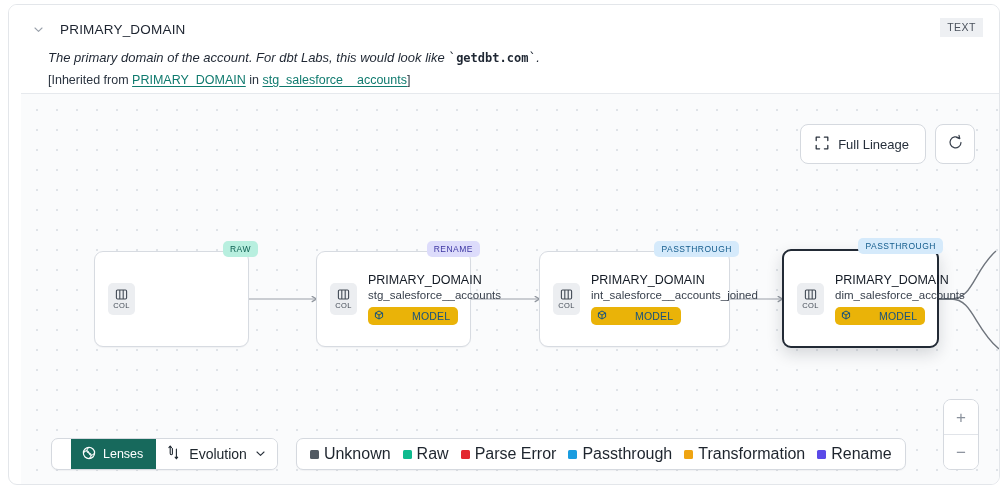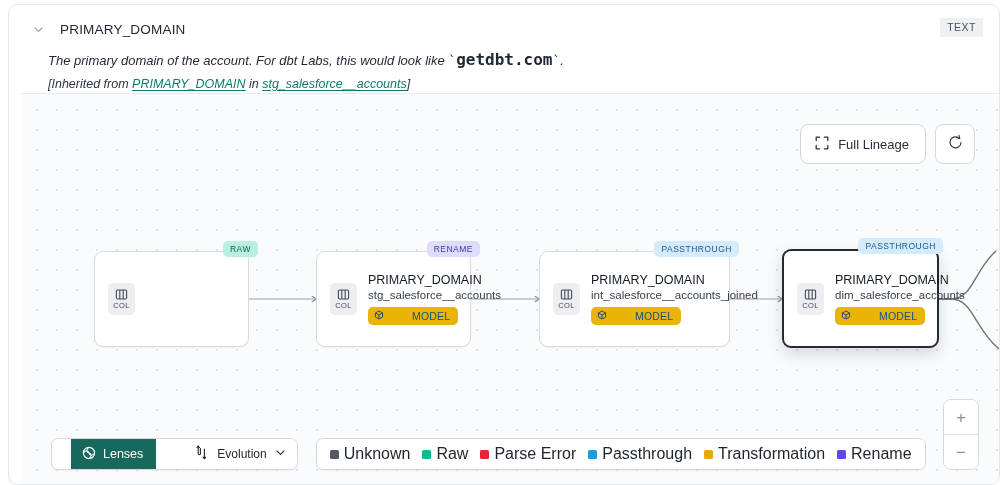--- a/index.html
+++ b/index.html
@@ -72,27 +72,26 @@
     margin: 11px 0 0 21px;
     font-size: 13px;
     font-style: italic;
     color: #1f2733;
     white-space: nowrap;
   }
   .desc .mono-b {
     font-family: "DejaVu Sans Mono", "Liberation Mono", monospace;
     font-style: normal;
     font-weight: bold;
-    font-size: 16px;
+    font-size: 12px;
   }
   .tick { font-family: "DejaVu Sans Mono","Liberation Mono", monospace; font-style: normal; }
   .inherited {
     margin: 8px 0 0 21px;
     font-size: 12.5px;
-    font-style: italic;
     color: #2b3440;
     white-space: nowrap;
   }
   .inherited a {
     color: #0f7a6e;
     text-decoration: underline;
     text-underline-offset: 2px;
   }
 
   
@@ -268,23 +267,22 @@
     display: flex; align-items: center; gap: 7px;
     padding: 0 13px 0 11px;
     font-size: 12.5px;
     cursor: pointer;
   }
   .seg-evolution {
     background: #ffffff;
     color: #20282f;
     display: flex; align-items: center; gap: 8px;
     padding: 0 11px 0 11px;
-    font-size: 12px;
+    font-size: 14px;
     cursor: pointer;
-    margin-left: 28px;
   }
   .legend {
     height: 32px;
     display: flex;
     align-items: center;
     gap: 12px;
     padding: 0 13px;
     background: #ffffff;
     border: 1px solid #d5d9df;
     border-radius: 7px;

